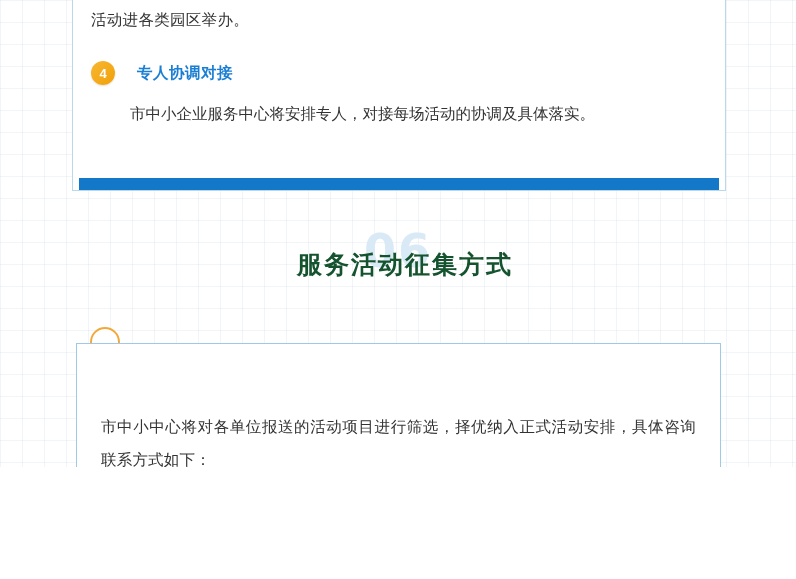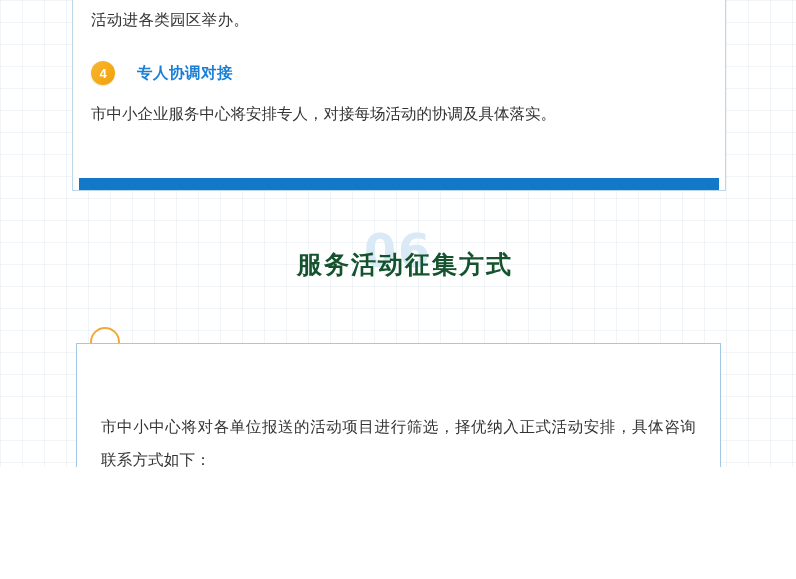--- a/index.html
+++ b/index.html
@@ -87,20 +87,21 @@
     color: #1a7fd4;
     font-size: 15.5px;
     font-weight: 600;
     letter-spacing: 0.5px;
   }
   .step-text {
     margin-top: 14px;
     font-size: 15.5px;
     color: #333333;
     line-height: 1.9;
+    margin-left: 39px;
   }
   .card-footer-bar {
     height: 12px;
     background: #1478c8;
     margin: 18px 6px 0 6px;
   }
 
   
   .section-head {
     position: absolute;

